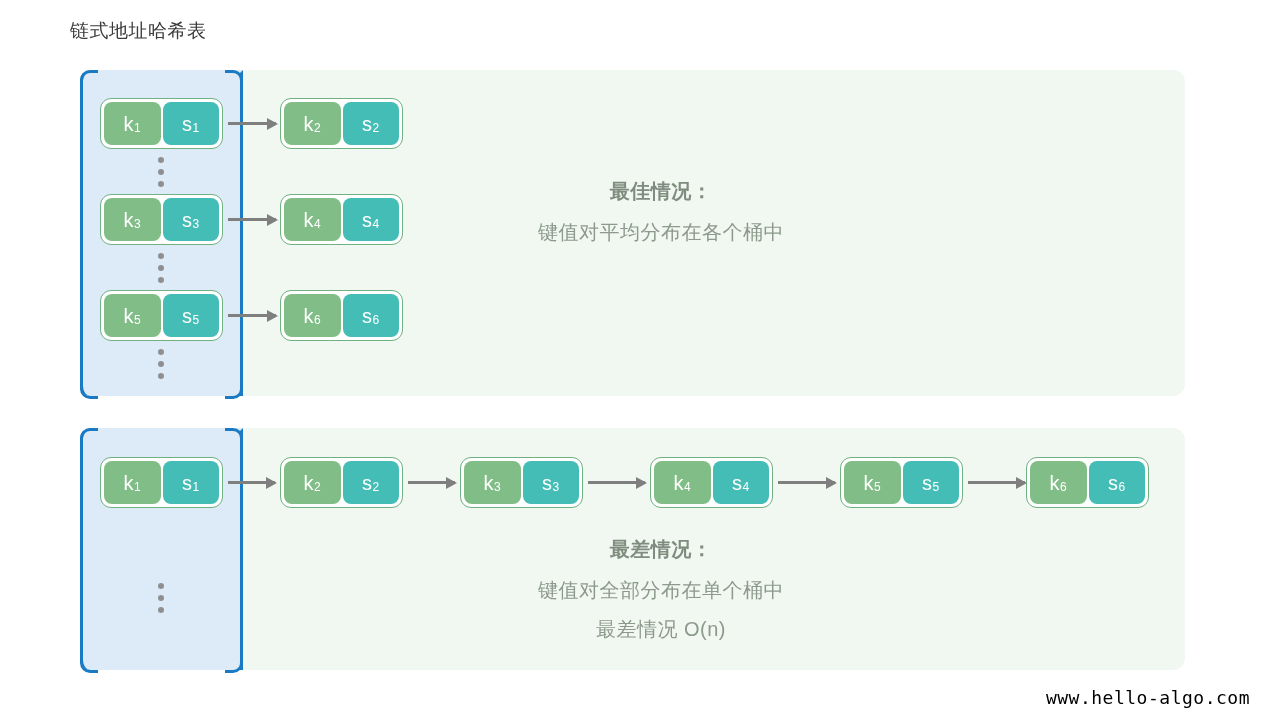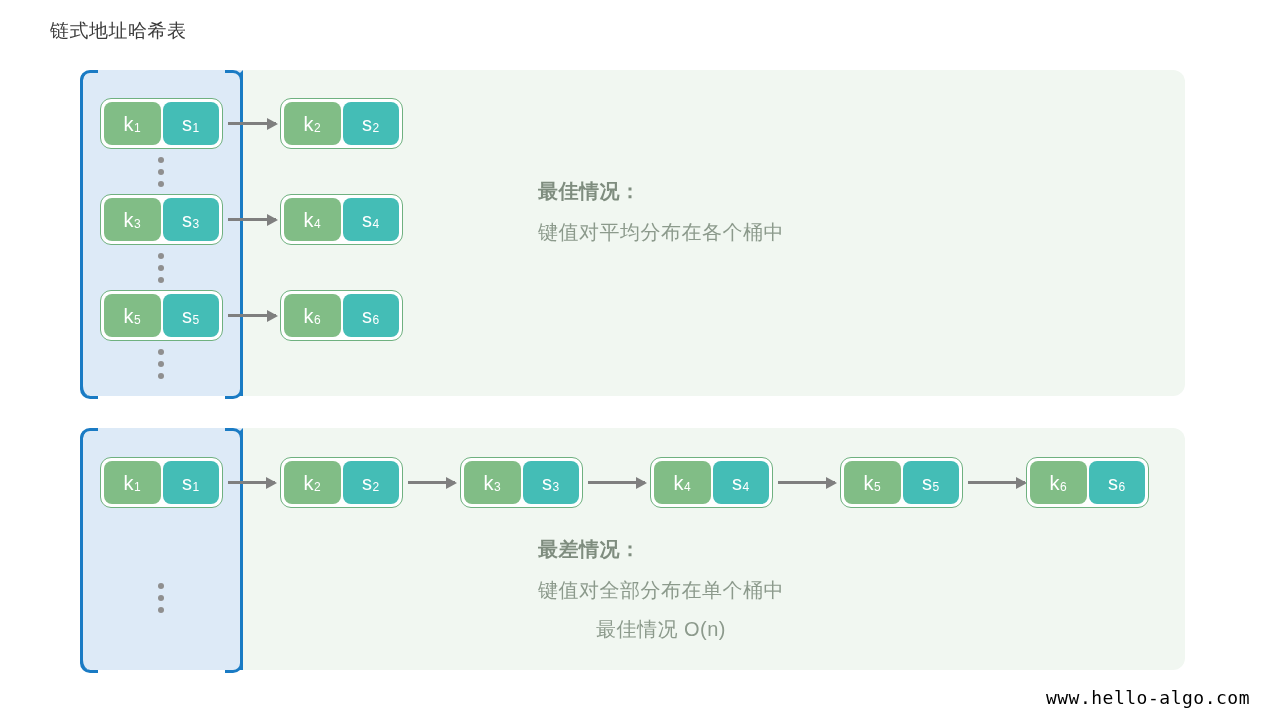--- a/index.html
+++ b/index.html
@@ -11,21 +11,21 @@
     width: 1280px;
     height: 720px;
     position: relative;
     overflow: hidden;
     font-family: "Liberation Sans", "DejaVu Sans", sans-serif;
   }
 
   
   .page-title {
     position: absolute;
-    left: 50px;
+    left: 70px;
     top: 18px;
     font-size: 19px;
     color: #3b3b3b;
     letter-spacing: 0.5px;
     white-space: nowrap;
   }
 
   
   .panel {
     position: absolute;
@@ -145,20 +145,21 @@
     position: absolute;
     color: #8c9a8c;
     white-space: nowrap;
   }
   .caption .head {
     font-size: 20px;
     font-weight: bold;
     color: #7f8d7f;
     margin-bottom: 14px;
     letter-spacing: 0.5px;
+    text-align: center;
   }
   .caption .line {
     font-size: 20px;
     margin-bottom: 12px;
     letter-spacing: 0.5px;
     text-align: center;
   }
   .caption .line.mono-mix { font-family: "Liberation Sans", "DejaVu Sans", sans-serif; }
 
   
@@ -351,16 +352,16 @@
 
 <div class="vdots" style="left:158px; top:583px;">
   <span></span>
     <span></span>
     <span></span>
 </div>
 
 <div class="caption" style="left:538px; top:536px;">
   <div class="head">最差情况：</div>
   <div class="line">键值对全部分布在单个桶中</div>
-  <div class="line mono-mix">最佳情况 O(n)</div>
+  <div class="line mono-mix">最差情况 O(n)</div>
 </div>
 
 <div class="watermark">www.hello-algo.com</div>
 
 </body></html>

